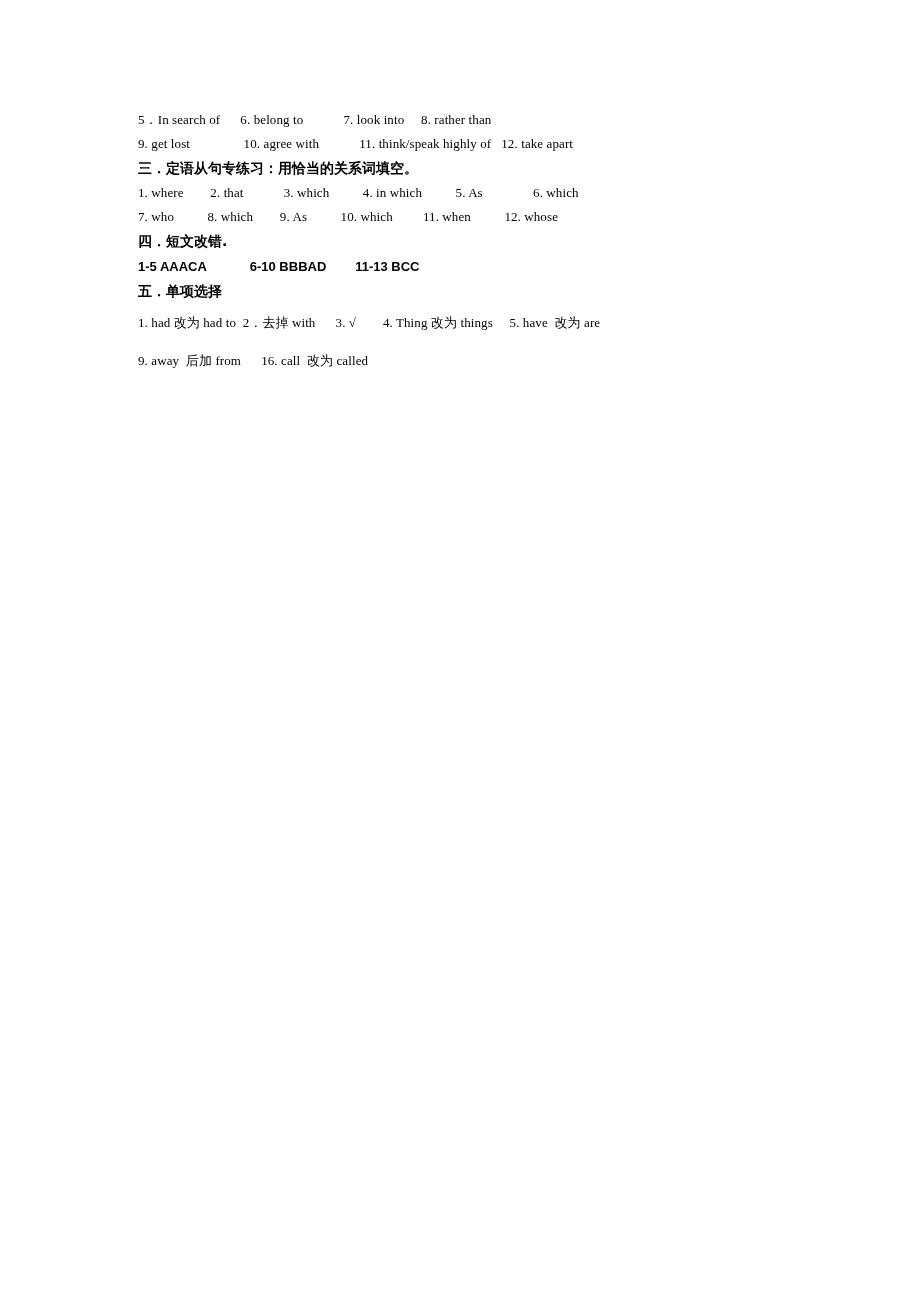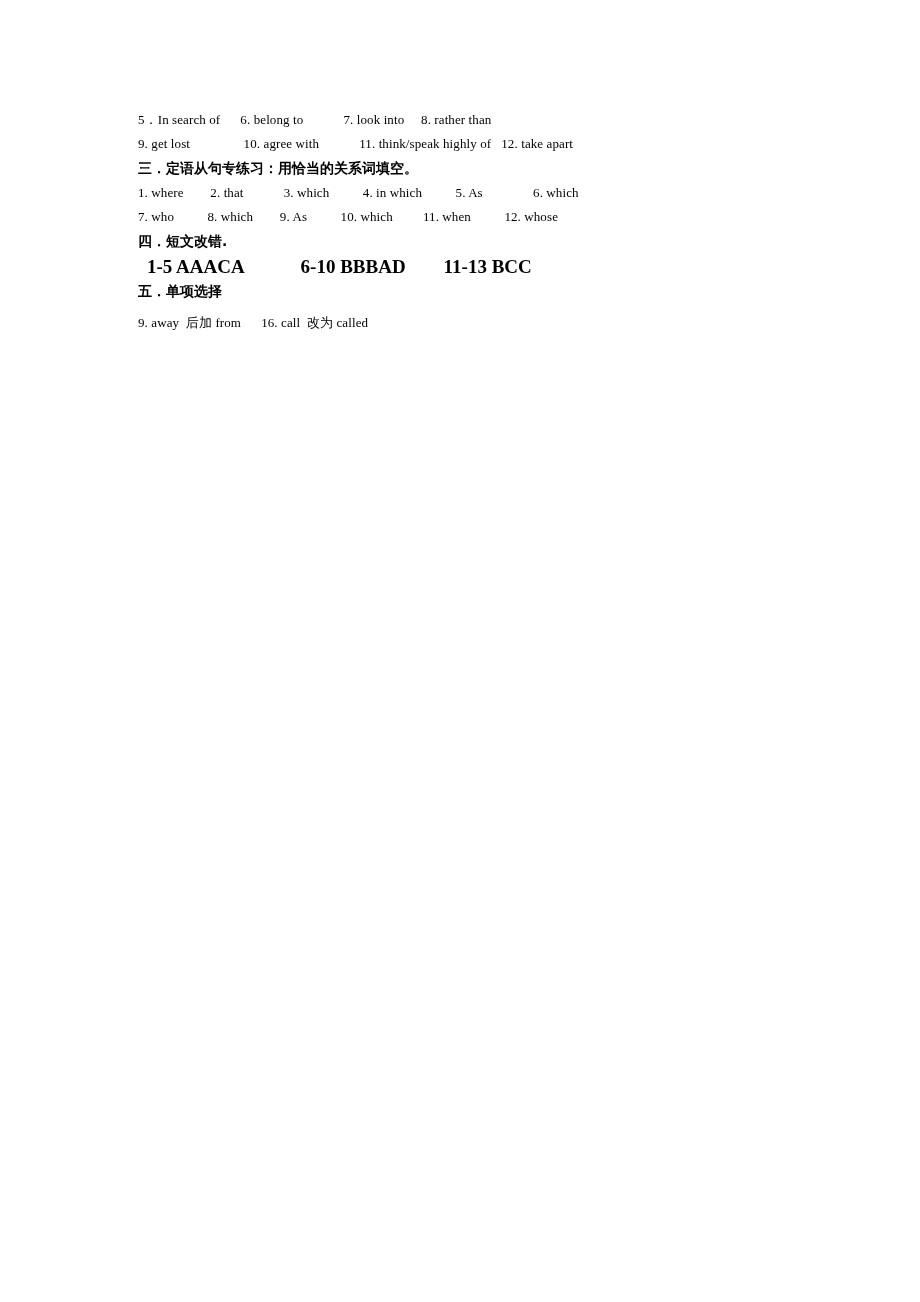--- a/index.html
+++ b/index.html
@@ -35,26 +35,25 @@
     letter-spacing: 0.1px;
   }
   .heading {
     font-family: "DejaVu Sans", "Liberation Sans", sans-serif;
     font-weight: bold;
     font-size: 14px;
     line-height: 25px;
     white-space: pre;
   }
   .bold-answers {
-    font-family: Liberation Serif, serif;
+    font-family: Liberation Sans, sans-serif;
     font-weight: bold;
-    font-size: 19px;
+    font-size: 13px;
     line-height: 25px;
     white-space: pre;
-    margin-left: 9px;
   }
   .spaced {
     line-height: 38px;
   }
 </style>
 </head>
 <body>
 
 <div class="page">
   <div class="content">
@@ -66,16 +65,17 @@
 
     <div class="line">1. where        2. that            3. which          4. in which          5. As               6. which</div>
     <div class="line">7. who          8. which        9. As          10. which         11. when          12. whose</div>
 
     <div class="heading">四．短文改错.</div>
 
     <div class="bold-answers">1-5 AAACA            6-10 BBBAD        11-13 BCC</div>
 
     <div class="heading">五．单项选择</div>
 
+    <div class="line spaced">1. had 改为 had to  2．去掉 with      3. √        4. Thing 改为 things     5. have  改为 are</div>
     <div class="line spaced">9. away  后加 from      16. call  改为 called</div>
 
   </div>
 </div>
 
 </body></html>

